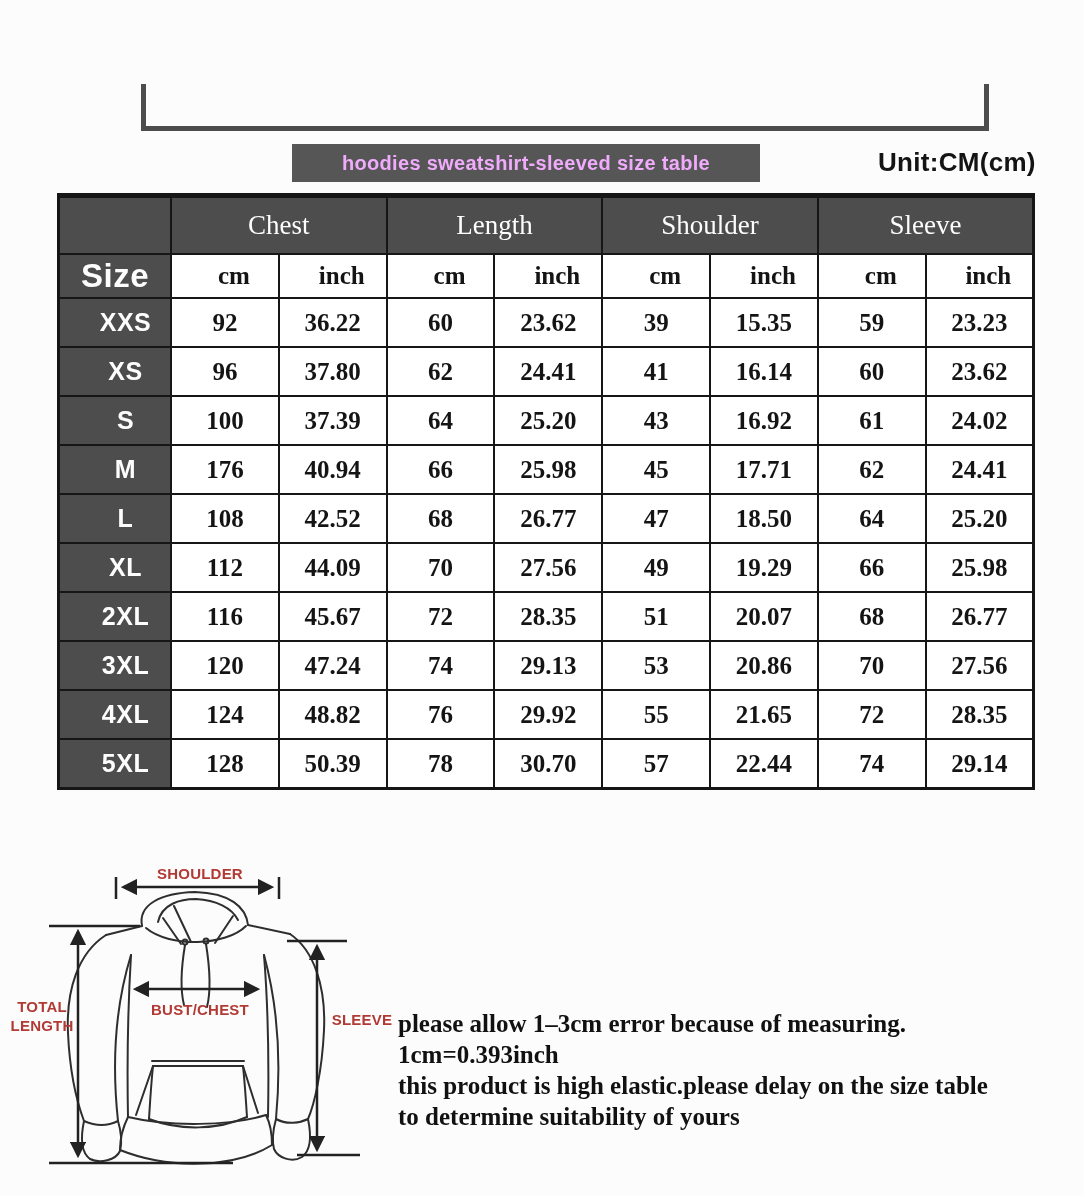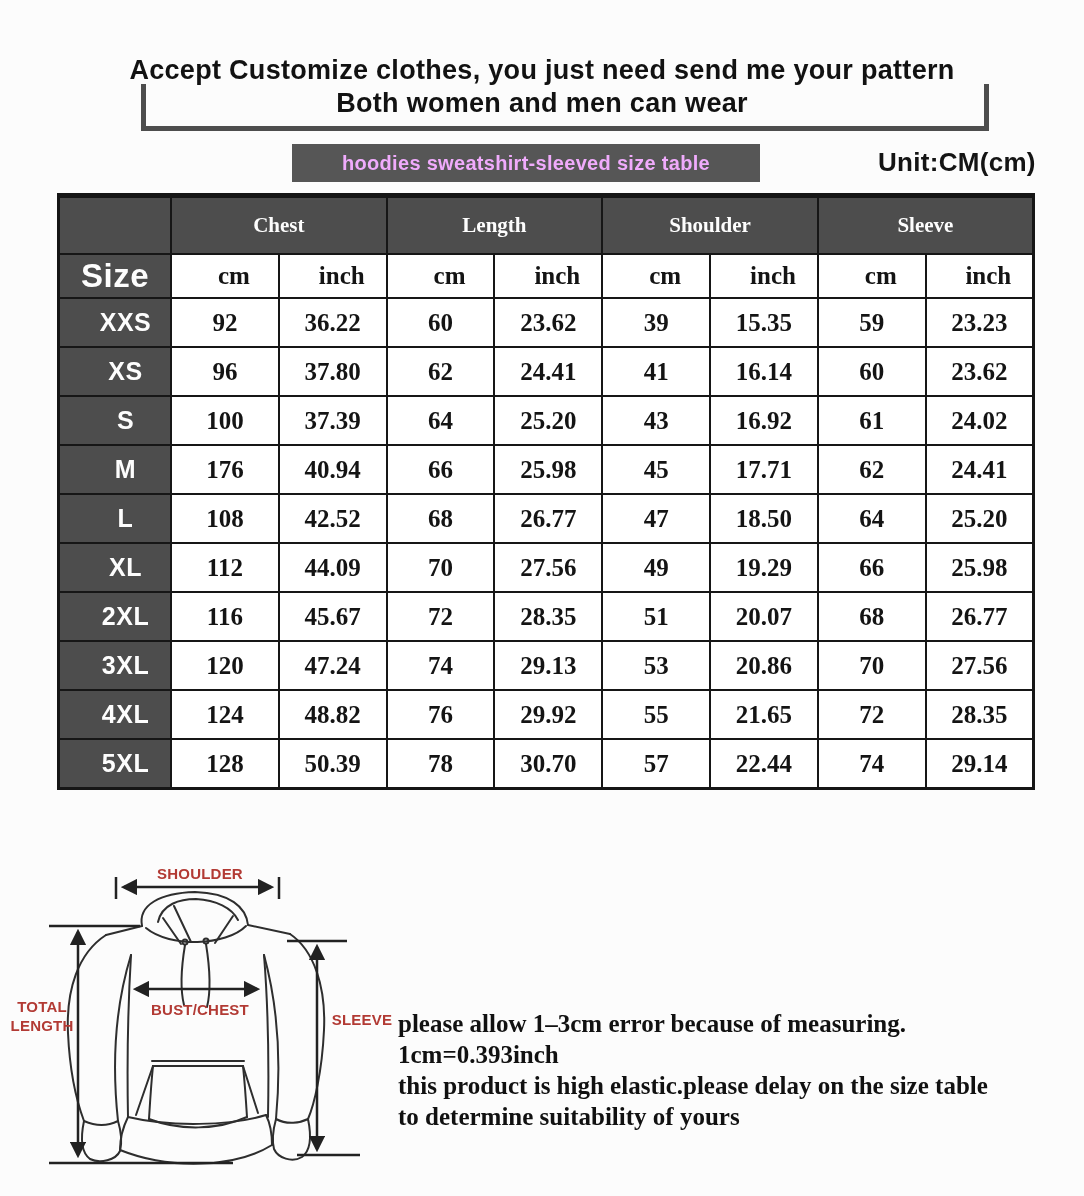--- a/index.html
+++ b/index.html
@@ -17,45 +17,41 @@
     color:#f0abfc;font-size:20px;font-weight:700;letter-spacing:.3px;
     display:flex;align-items:center;justify-content:center;}
   .unit{position:absolute;left:878px;top:147px;font-size:26px;font-weight:700;letter-spacing:.3px;}
 
   
   .size-table{position:absolute;left:57px;top:193px;width:978px;border-collapse:collapse;
     table-layout:fixed;text-align:center;background:#fff;
     border:3px solid #161616;border-top:5px solid #161616;}
   .size-table th,.size-table td{border:2px solid #161616;padding:0;overflow:hidden;}
   .size-table .corner,.size-table .sizeh,.size-table .rowh,.size-table .group{background:#4d4d4d;color:#fdfdfd;}
-  .size-table .group{font-family:"Liberation Serif",serif;font-size:21px;font-weight:700;height:55px;}
+  .size-table .group{font-family:"Liberation Serif",serif;font-size:27px;font-weight:400;height:55px;}
   .size-table .corner{width:110px;}
   .size-table .sizeh{font-size:33px;font-weight:700;height:42px;letter-spacing:.5px;}
   .size-table .sub{font-family:"Liberation Serif",serif;font-size:25px;font-weight:700;background:#fff;color:#141414;height:42px;padding-left:18px;}
   .size-table .rowh{font-size:25px;font-weight:700;height:47px;letter-spacing:.5px;padding-left:21px;}
   .size-table td{font-family:"Liberation Serif",serif;font-size:25px;font-weight:700;color:#141414;}
 
   
   .diagram{position:absolute;left:0;top:855px;}
   .dlabel{font-family:"Liberation Sans",sans-serif;font-weight:700;font-size:15px;letter-spacing:0.2px;}
 
   
   .notes{position:absolute;left:398px;top:1008px;width:684px;
     font-family:"Liberation Serif",serif;font-weight:700;font-size:25px;line-height:31px;color:#111;}
 </style>
 </head>
 <body>
 
 <div class="canvas">
 
   <div class="bracket"></div>
-  <div class="hdr">
-    <div>Accept Customize clothes, you just need send me your pattern</div>
-    <div>Both women and men can wear</div>
-  </div>
 
   <div class="banner">hoodies sweatshirt-sleeved size table</div>
   <div class="unit">Unit:CM(cm)</div>
 
   <table class="size-table">
       <thead>
         <tr>
           <th class="corner"></th>
           <th class="group" colspan="2">Chest</th>
           <th class="group" colspan="2">Length</th>

